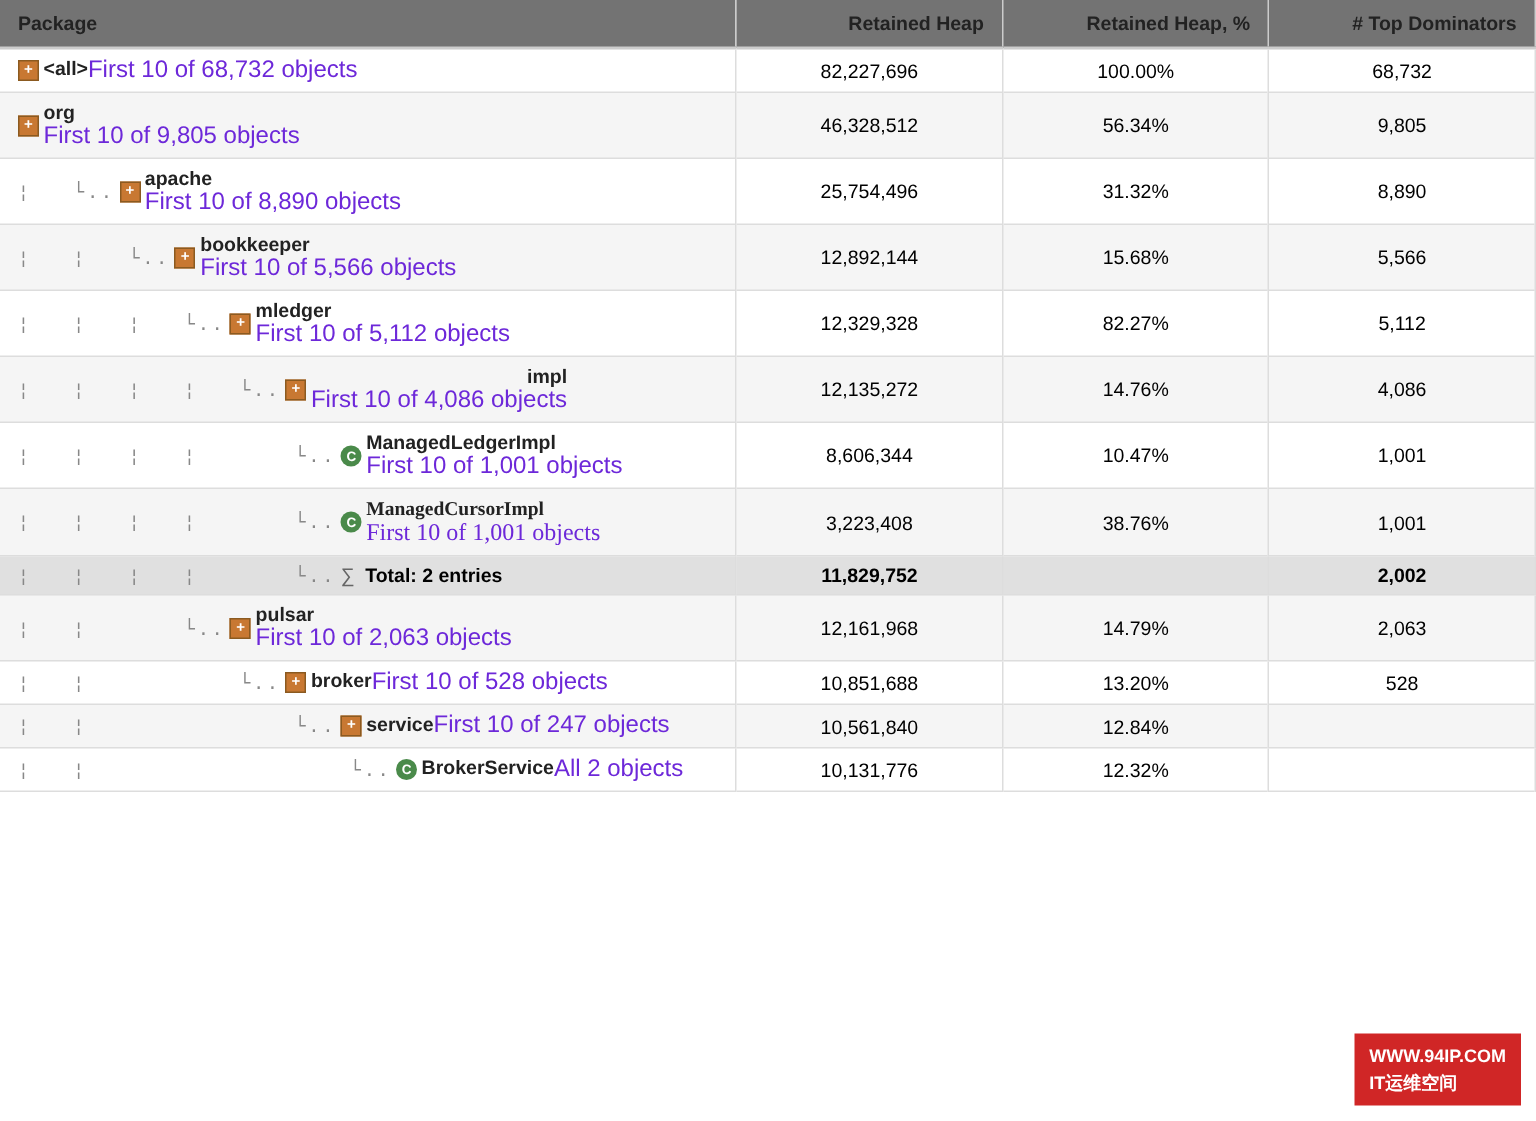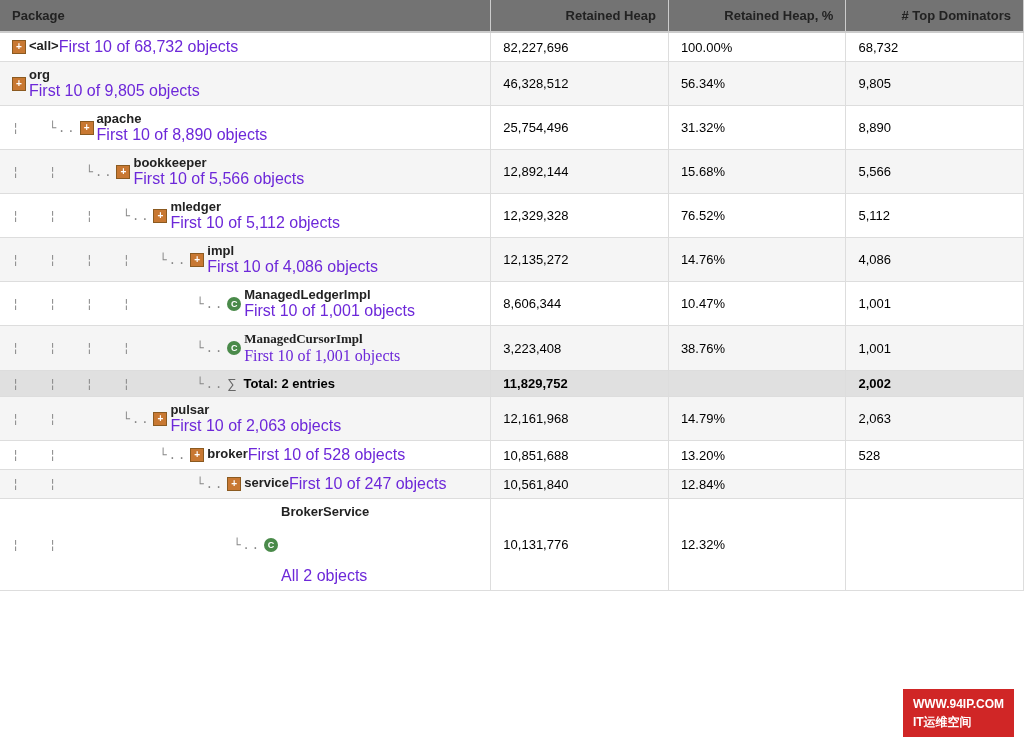--- a/index.html
+++ b/index.html
@@ -40,21 +40,21 @@
     }
     tbody tr.total-row {
       background: #e0e0e0;
     }
     tbody td {
       padding: 5px 12px;
       border-right: 1px solid #ddd;
       vertical-align: middle;
     }
     tbody td:not(:first-child) {
-      text-align: left;
+      text-align: center;
     }
     .tree-icon-inner {
       display: inline-flex;
       align-items: center;
       justify-content: center;
       width: 14px;
       height: 14px;
       background: #c8793c;
       border: 1px solid #8b5e30;
       color: white;
@@ -182,29 +182,29 @@
           <div style="display: flex; align-items: center; gap: 3px;">
             <span style="font-family: monospace; font-size: 12px; color: rgb(136, 136, 136); white-space: pre; letter-spacing: 2px;">¦   ¦   ¦   └..</span>
             <span class="tree-icon-inner" style="display: inline-flex; align-items: center; justify-content: center; width: 14px; height: 14px; background: rgb(200, 120, 50); border: 1px solid rgb(139, 90, 32); color: white; font-size: 10px; font-weight: bold; flex-shrink: 0;">+</span>
             <div style="display: flex; flex-direction: column;">
               <span class="pkg-name-text">mledger</span>
               <a class="pkg-link" href="#">First 10 of 5,112 objects</a>
             </div>
           </div>
         </td>
         <td>12,329,328</td>
-        <td>76.52%</td>
+        <td>82.27%</td>
         <td>5,112</td>
       </tr>
       <tr>
         <td>
           <div style="display: flex; align-items: center; gap: 3px;">
             <span style="font-family: monospace; font-size: 12px; color: rgb(136, 136, 136); white-space: pre; letter-spacing: 2px;">¦   ¦   ¦   ¦   └..</span>
             <span class="tree-icon-inner" style="display: inline-flex; align-items: center; justify-content: center; width: 14px; height: 14px; background: rgb(200, 120, 50); border: 1px solid rgb(139, 90, 32); color: white; font-size: 10px; font-weight: bold; flex-shrink: 0;">+</span>
-            <div style="display: flex; flex-direction: column;">
+            <div style="display: flex; flex-direction: column; text-align: right;">
               <span class="pkg-name-text">impl</span>
               <a class="pkg-link" href="#">First 10 of 4,086 objects</a>
             </div>
           </div>
         </td>
         <td>12,135,272</td>
         <td>14.76%</td>
         <td>4,086</td>
       </tr>
       <tr>
@@ -292,21 +292,21 @@
         </td>
         <td>10,561,840</td>
         <td>12.84%</td>
         <td></td>
       </tr>
       <tr>
         <td>
           <div style="display: flex; align-items: center; gap: 3px;">
             <span style="font-family: monospace; font-size: 12px; color: rgb(136, 136, 136); white-space: pre; letter-spacing: 2px;">¦   ¦                   └..</span>
             <span class="circle-icon" style="display: inline-flex; align-items: center; justify-content: center; width: 14px; height: 14px; background: rgb(74, 138, 74); border-radius: 50%; color: white; font-size: 9px; font-weight: bold; flex-shrink: 0;">C</span>
-            <div style="display: flex; flex-direction: column; gap: 48px;">
+            <div style="display: flex; ">
               <span class="pkg-name-text">BrokerService</span>
               <a class="pkg-link" href="#">All 2 objects</a>
             </div>
           </div>
         </td>
         <td>10,131,776</td>
         <td>12.32%</td>
         <td></td>
       </tr>
     </tbody>

